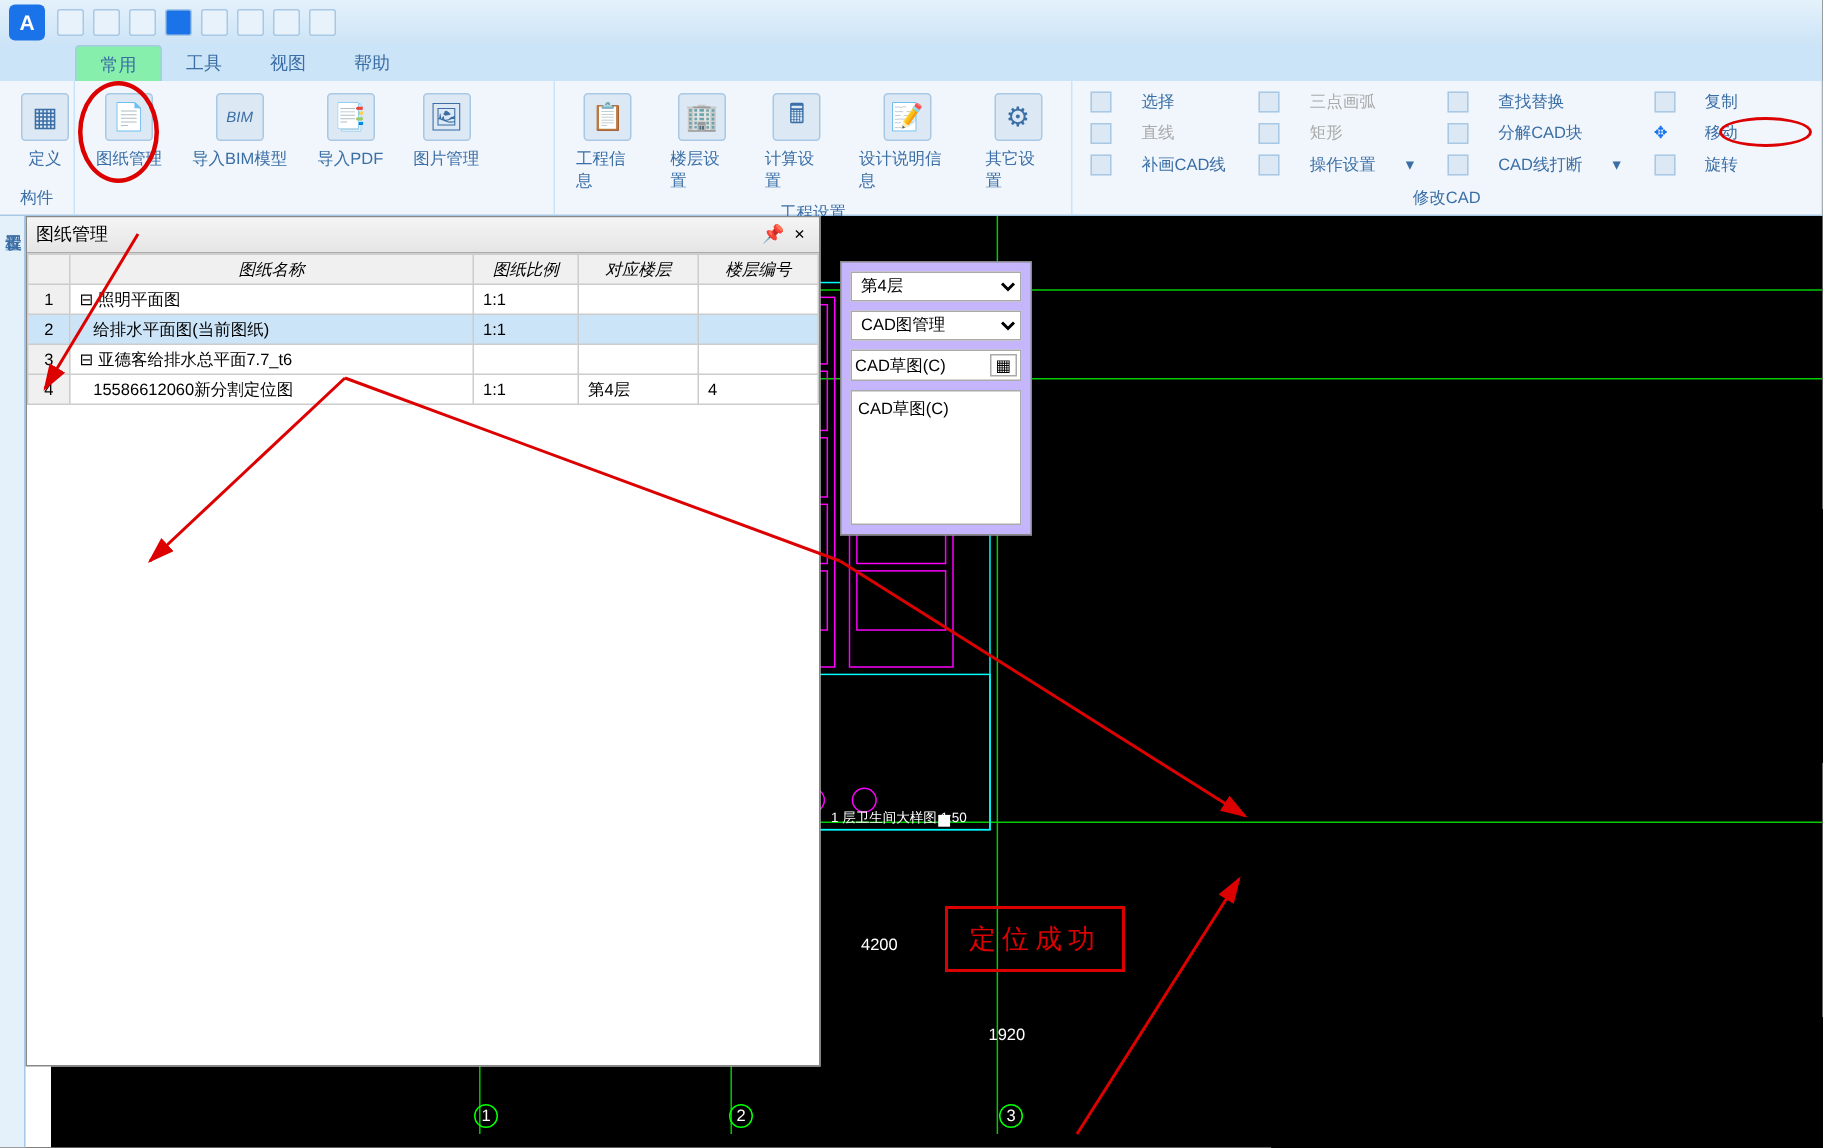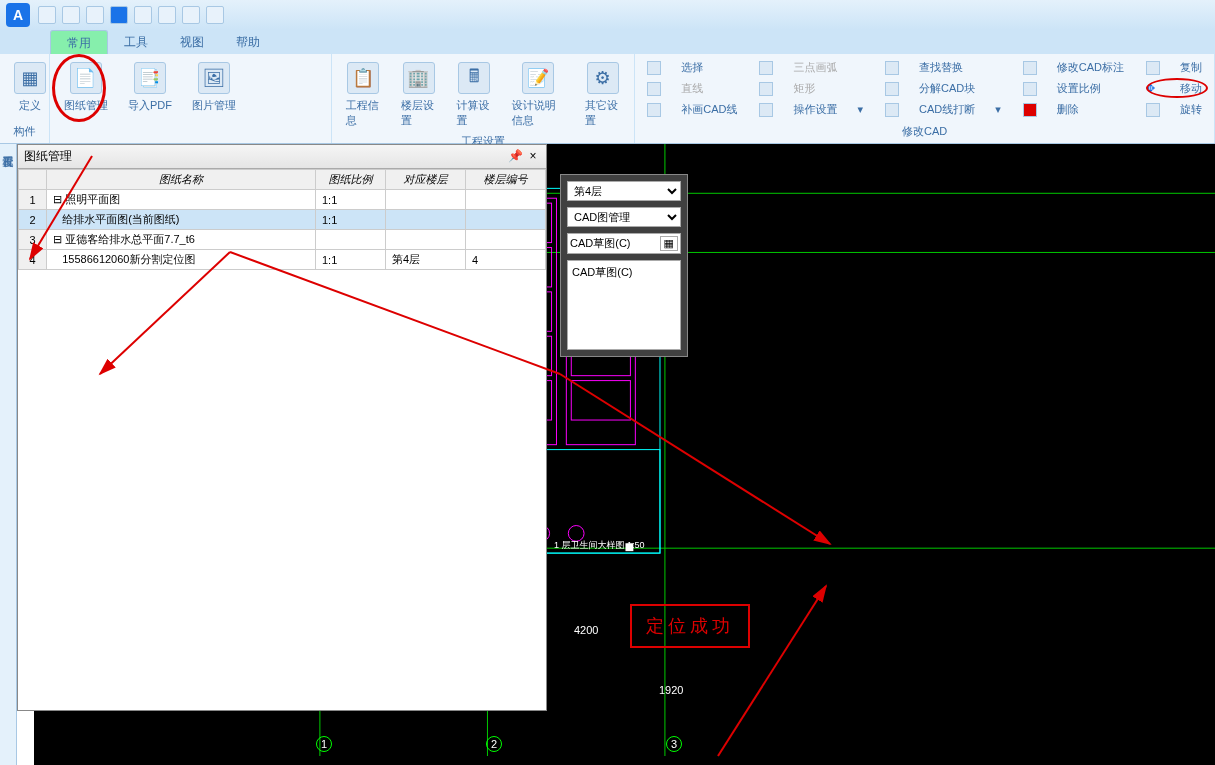--- a/index.html
+++ b/index.html
@@ -44,21 +44,21 @@
 .panel-hdr-btns div { width: 14px; height: 14px; text-align: center; line-height: 12px; cursor: pointer; }
 .panel-tb { padding: 4px; display: flex; gap: 2px; border-bottom: 1px solid #ccc; }
 .panel-tb button { font-size: 11px; padding: 2px 6px; background: #f5f5f5; border: 1px solid #aaa; cursor: pointer; }
 .dm-table { width: 100%; border-collapse: collapse; }
 .dm-table th, .dm-table td { border: 1px solid #ccc; padding: 2px 6px; font-size: 11px; text-align: left; height: 20px; }
 .dm-table th { background: #f0f0f0; text-align: center; font-weight: normal; font-style: italic; }
 .dm-table tr.selected td { background: #cce4f7; }
 .rownum { width: 28px; text-align: center !important; background: #f0f0f0; }
 
 
-.panel-floor { position: absolute; left: 560px; top: 30px; width: 128px; background: #404040; border: 1px solid #888; padding: 6px; z-index: 6; }
+.panel-floor { position: absolute; left: 560px; top: 30px; width: 128px; background: #c4b5fd; border: 1px solid #888; padding: 6px; z-index: 6; }
 .panel-floor select, .panel-floor .fld { width: 100%; margin-bottom: 6px; font-size: 11px; padding: 2px; border: 1px solid #aaa; background: #fff; }
 .panel-floor .listbox { height: 90px; background: #fff; border: 1px solid #aaa; padding: 4px; font-size: 11px; }
 
 
 .viewport { flex: 1; background: #000; position: relative; margin-left: 17px; }
 .cad-svg { position: absolute; inset: 0; }
 .dim-lbl { position: absolute; color: #fff; font-size: 11px; }
 .axis-lbl { position: absolute; color: #fff; font-size: 11px; border: 1px solid #0f0; border-radius: 50%; width: 16px; height: 16px; display: flex; align-items: center; justify-content: center; }
 
 
@@ -103,20 +103,24 @@
       </div>
       <div class="rgroup-label">构件</div>
     </div>
     <div class="rgroup" style="width:320px;position:relative">
       <div class="rgroup-body">
         <div class="rbtn-lg">
             <div class="ico">📄</div>
             <span>图纸管理</span>
           </div>
         <div class="rbtn-lg">
+            <div class="ico" style="font-size:10px;font-style:italic">BIM</div>
+            <span>导入BIM模型</span>
+          </div>
+        <div class="rbtn-lg">
             <div class="ico">📑</div>
             <span>导入PDF</span>
           </div>
         <div class="rbtn-lg">
             <div class="ico">🖼</div>
             <span>图片管理</span>
           </div>
       </div>
       <div class="circle-red anno" style="left:2px;top:0;width:54px;height:68px"></div>
     </div>
@@ -175,34 +179,20 @@
         <div class="rcol">
           <div class="rbtn-sm">
               <div class="mico"></div>
               <span>查找替换</span>
             </div>
           <div class="rbtn-sm">
               <div class="mico"></div>
               <span>分解CAD块</span>
             </div>
           <div class="rbtn-sm"><div class="mico"></div><span>CAD线打断</span>▾</div>
-        </div>
-        <div class="rcol">
-          <div class="rbtn-sm">
-              <div class="mico"></div>
-              <span>修改CAD标注</span>
-            </div>
-          <div class="rbtn-sm">
-              <div class="mico"></div>
-              <span>设置比例</span>
-            </div>
-          <div class="rbtn-sm">
-              <div class="mico" style="background:#d00"></div>
-              <span>删除</span>
-            </div>
         </div>
         <div class="rcol">
           <div class="rbtn-sm">
               <div class="mico"></div>
               <span>复制</span>
             </div>
           <div class="rbtn-sm">
               <div class="mico" style="color:#1a73e8;background:none;border:none">✥</div>
               <span>移动</span>
             </div>

